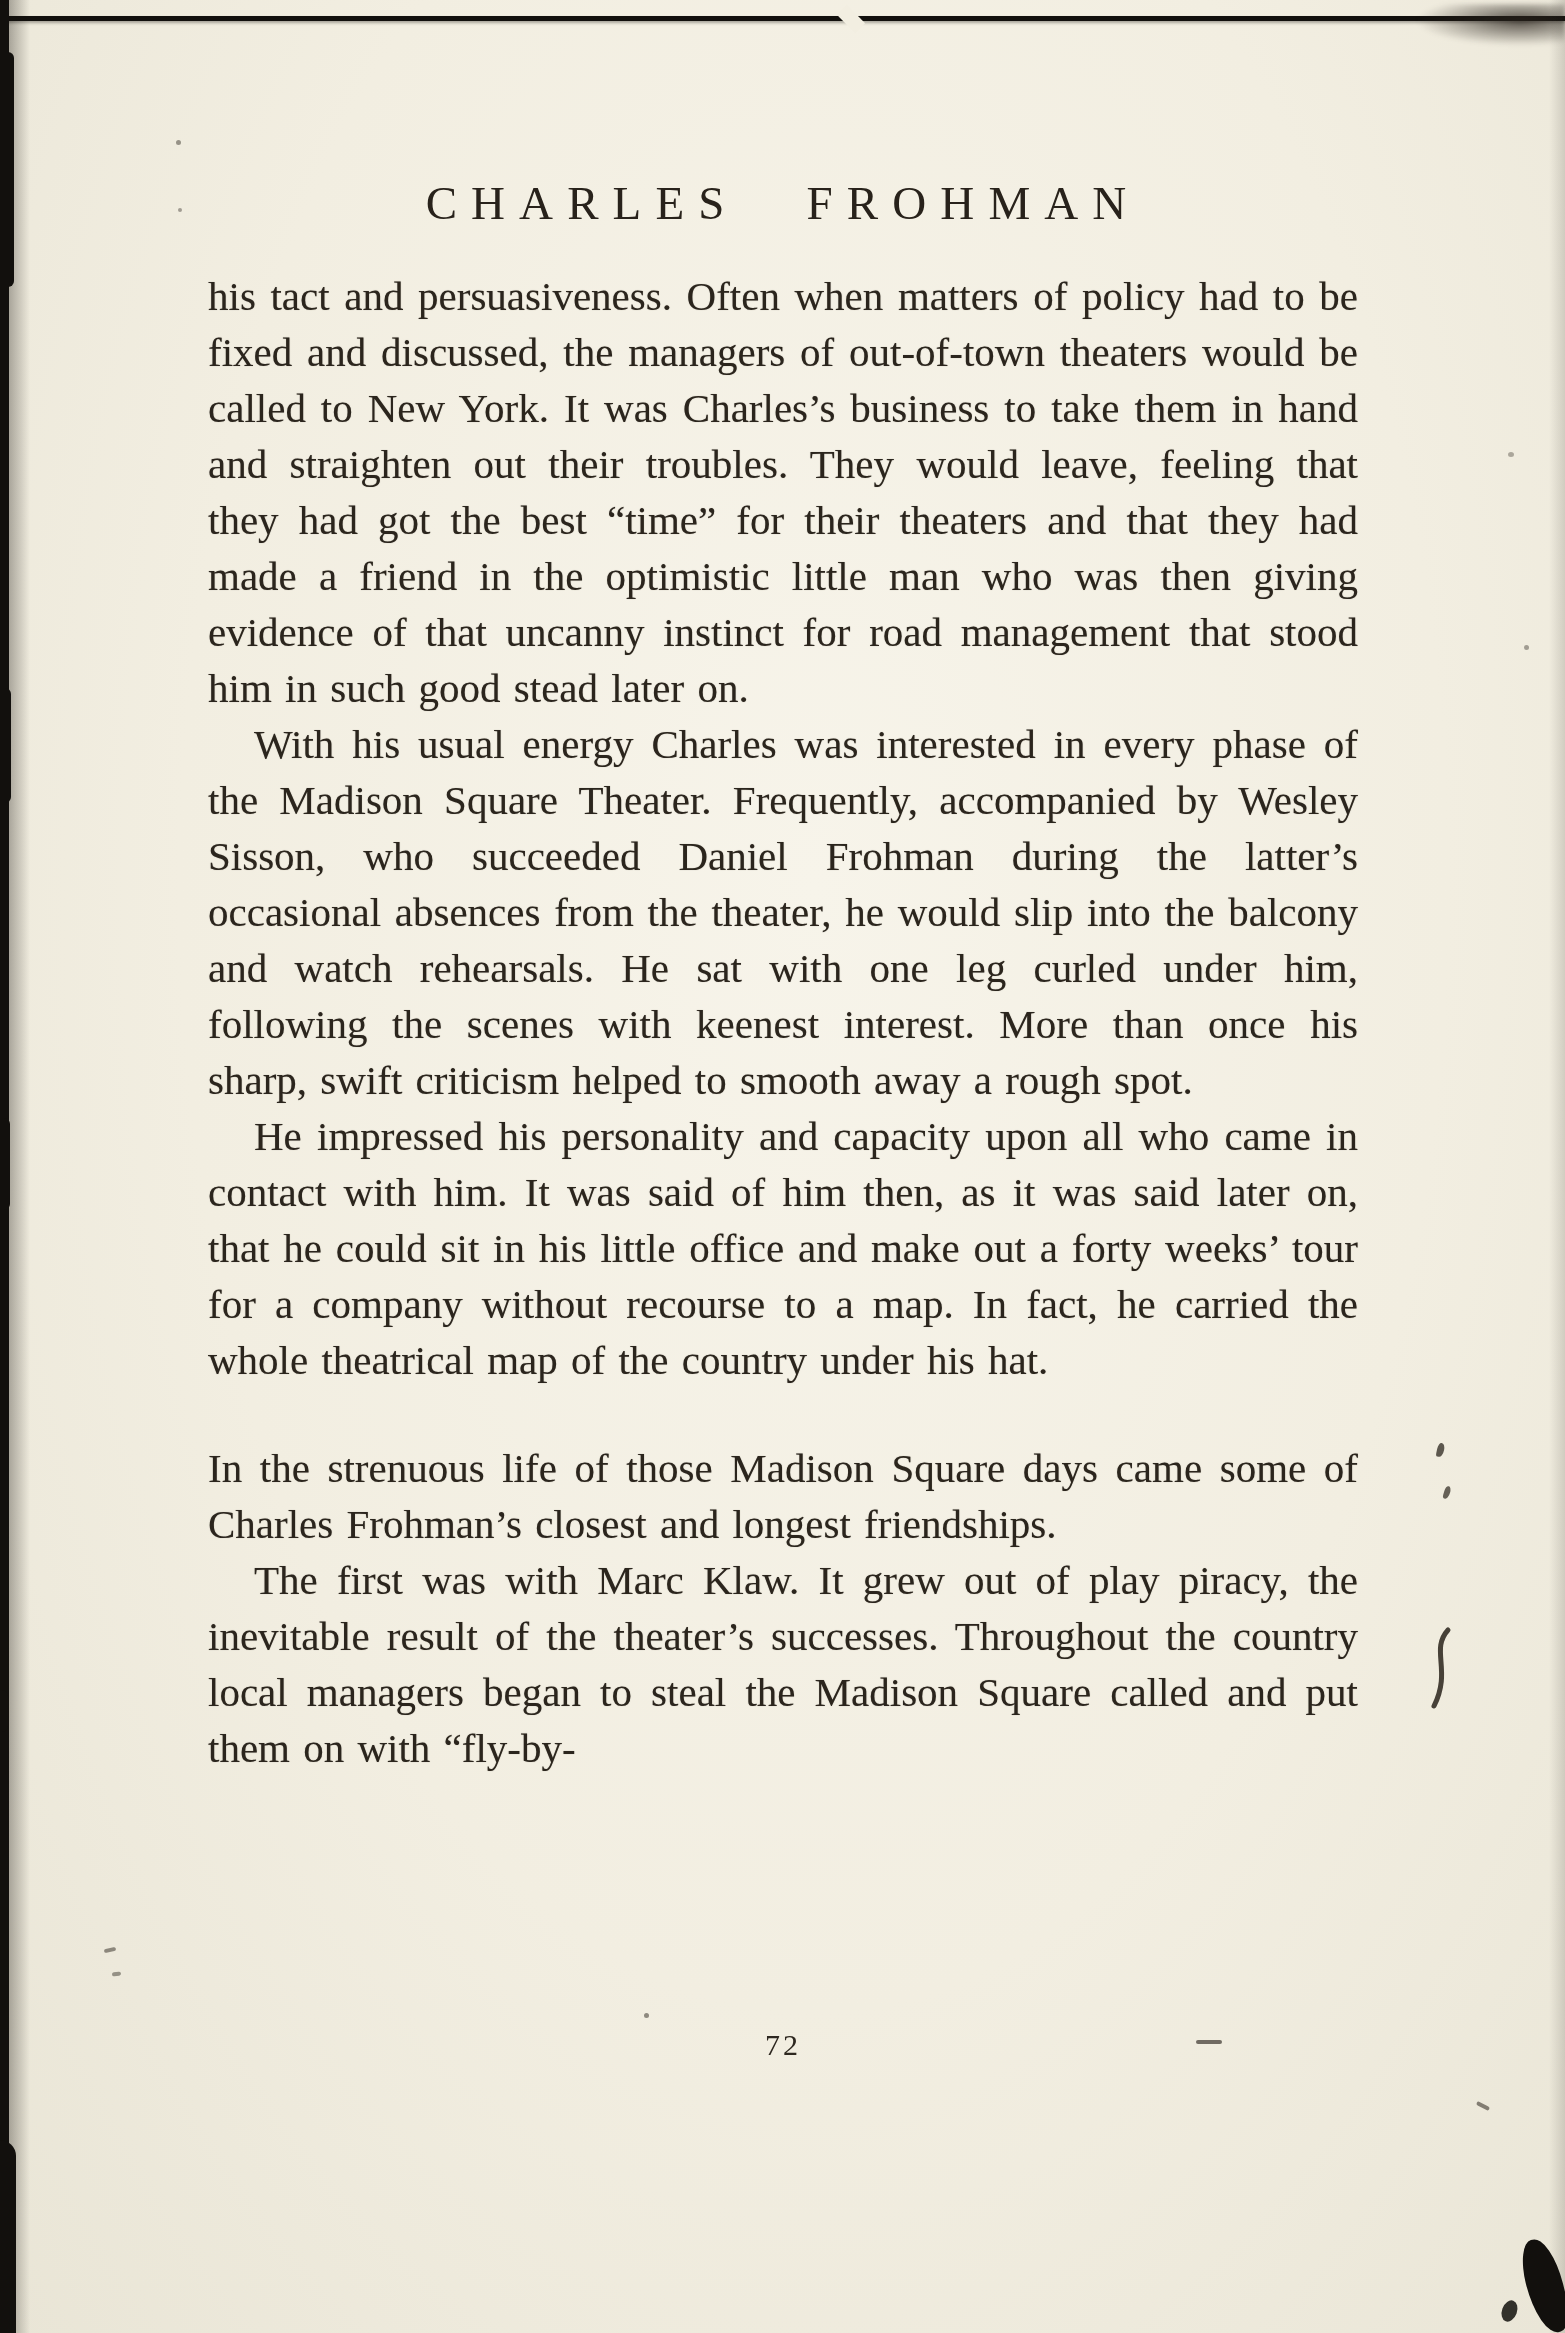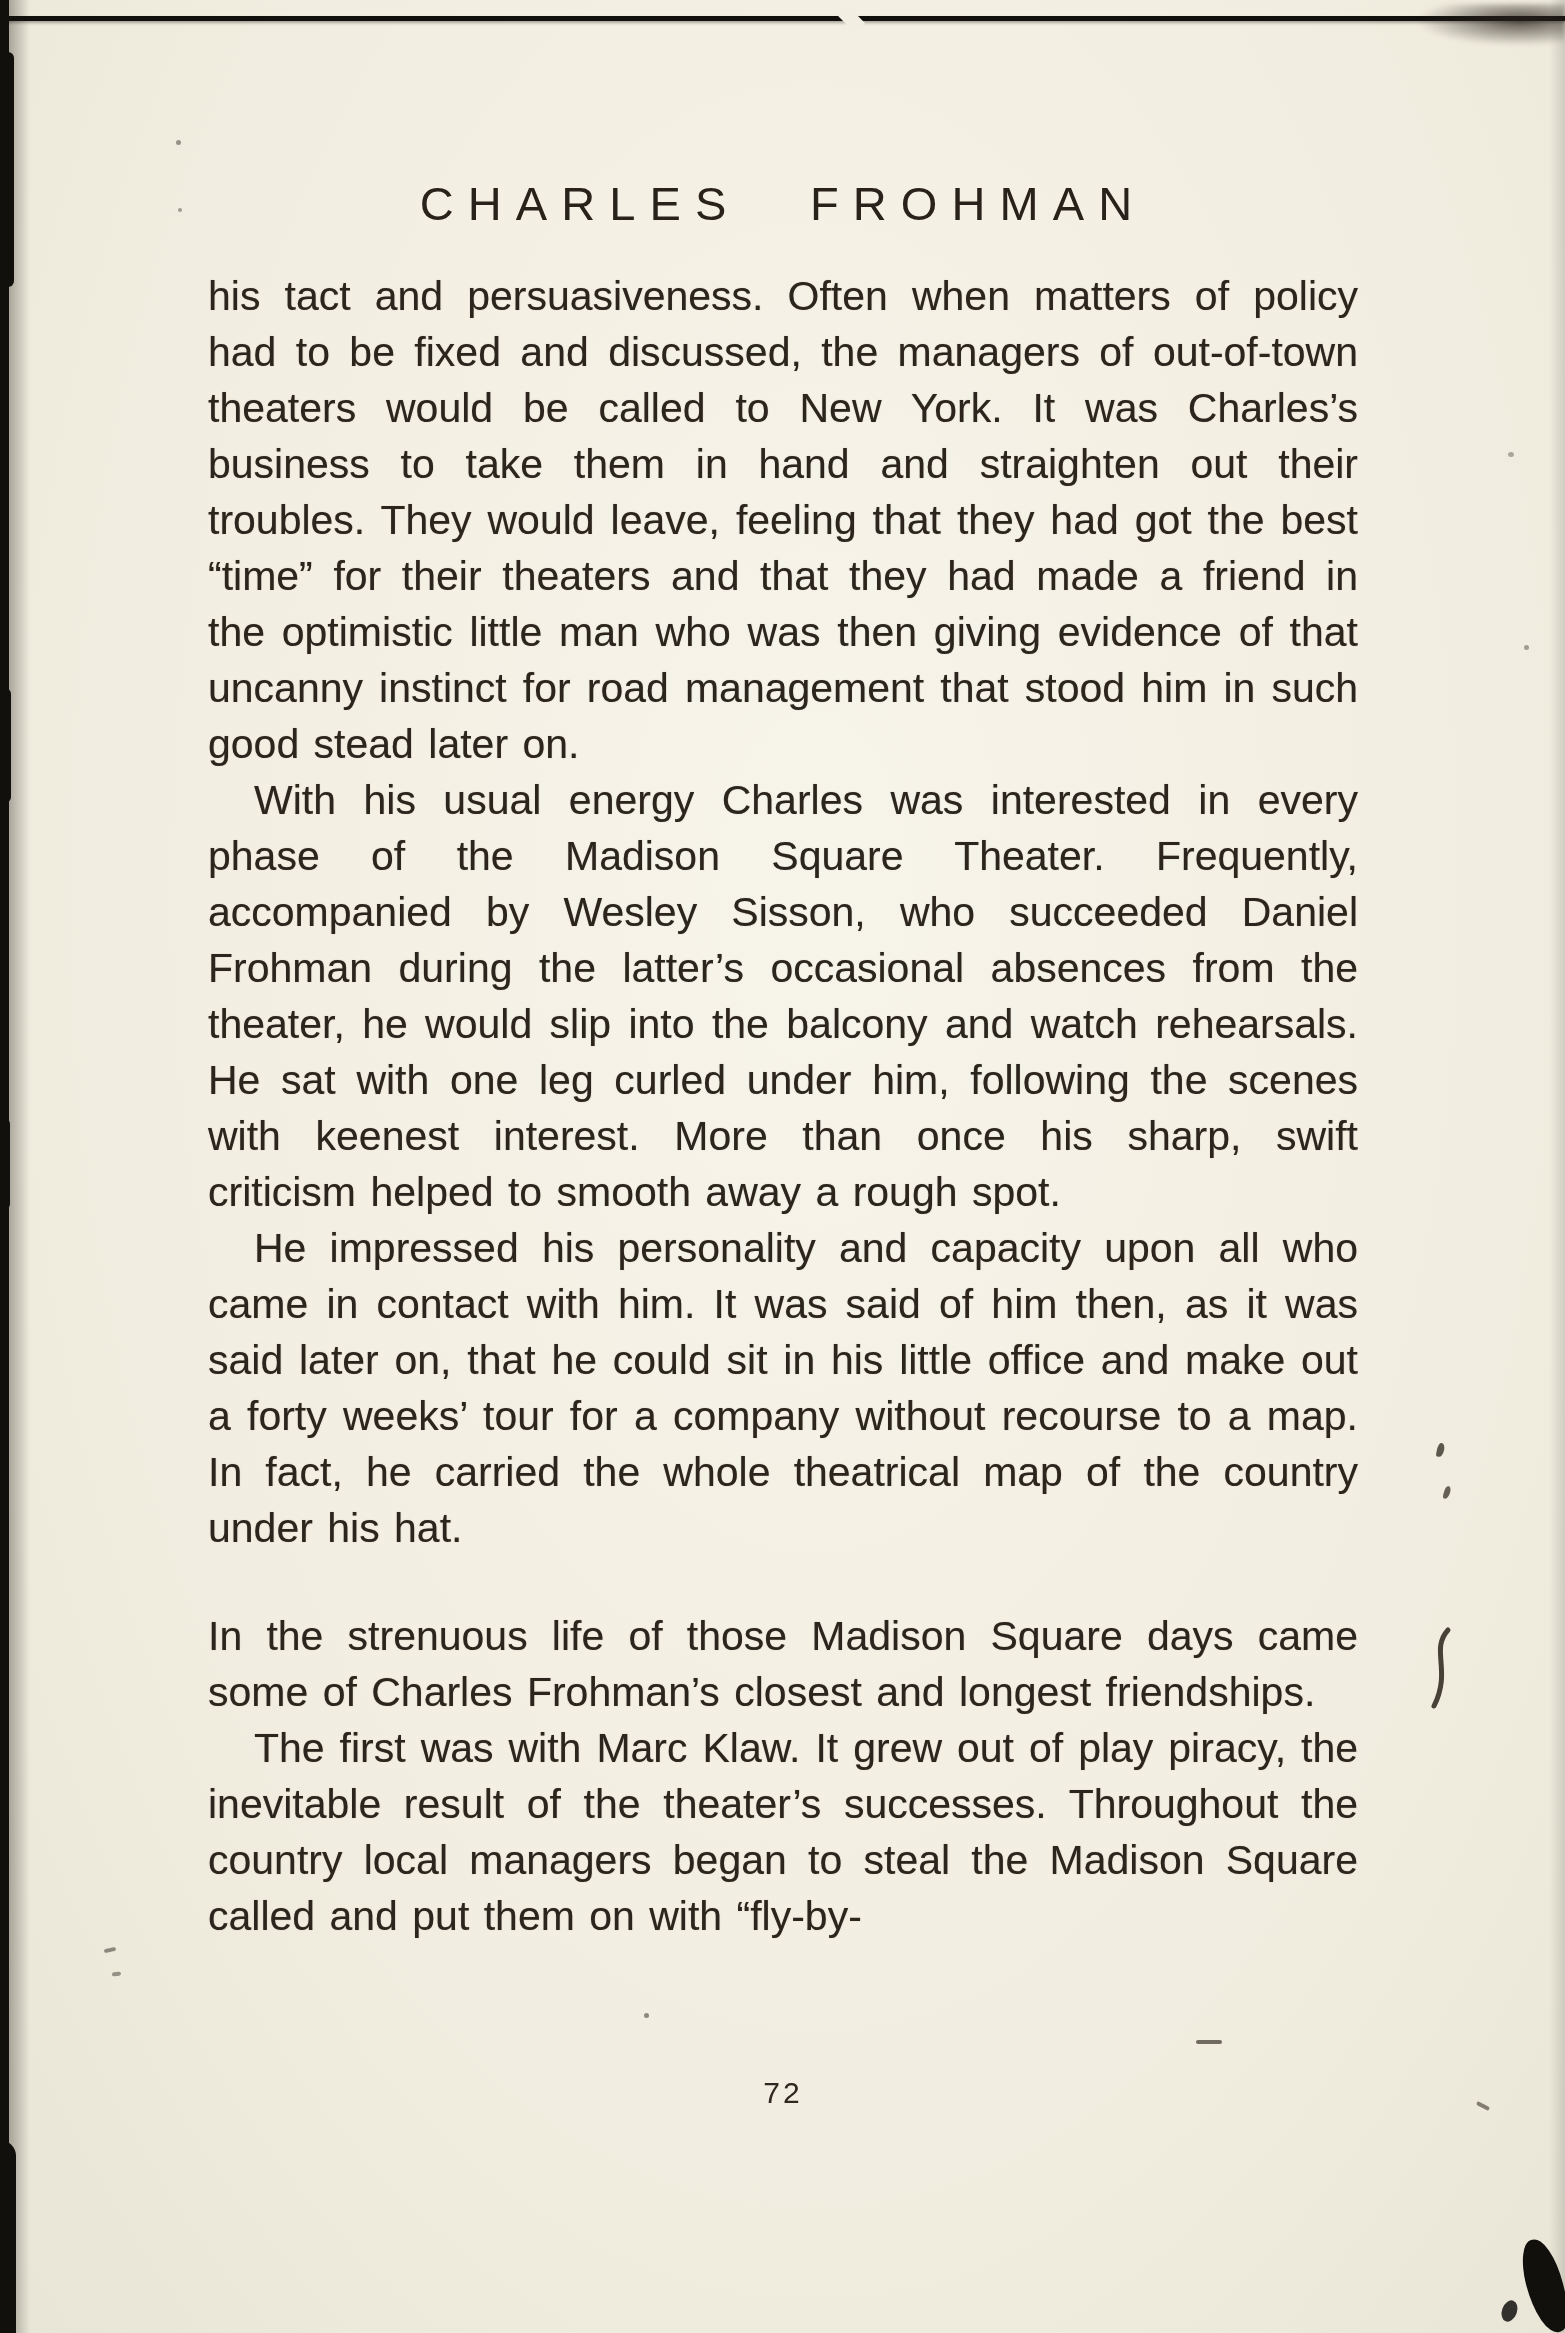--- a/index.html
+++ b/index.html
@@ -6,21 +6,21 @@
     --paper:#f2eee1;
     --ink:#2b251d;
     --edge:#12100d;
   }
   html,body{margin:0;padding:0;background:#777;}
   .page{
     position:relative;
     width:1565px;height:2333px;
     margin:0 auto;
     background:radial-gradient(ellipse at 52% 38%, #f7f4ea 0%, var(--paper) 55%, #e9e5d6 100%);
-    font-family:Liberation Sans, sans-serif;
+    font-family:Liberation Serif, serif;
     color:var(--ink);
     overflow:hidden;
   }
   
   .top-edge{
     position:absolute;left:0;top:16px;width:100%;height:5px;
     background:var(--edge);
     box-shadow:0 2px 3px rgba(30,25,20,.35);
   }
   .top-edge-notch{
@@ -95,21 +95,20 @@
     word-spacing:3px;
     text-shadow:0 0 1px rgba(43,37,29,.35);
   }
   .para.indent{text-indent:46px;}
   .para.section-start{margin-top:52px;}
   .page-number{
     position:absolute;left:208px;width:1150px;top:2028px;
     text-align:center;
     font-size:30px;letter-spacing:3px;
     color:#2e2820;
-    margin-top:48px;
   }
 </style>
 </head>
 <body>
 
 <div class="page">
 
   <div class="top-edge"></div>
   <div class="top-edge-notch"></div>
   <div class="top-right-smudge"></div>

